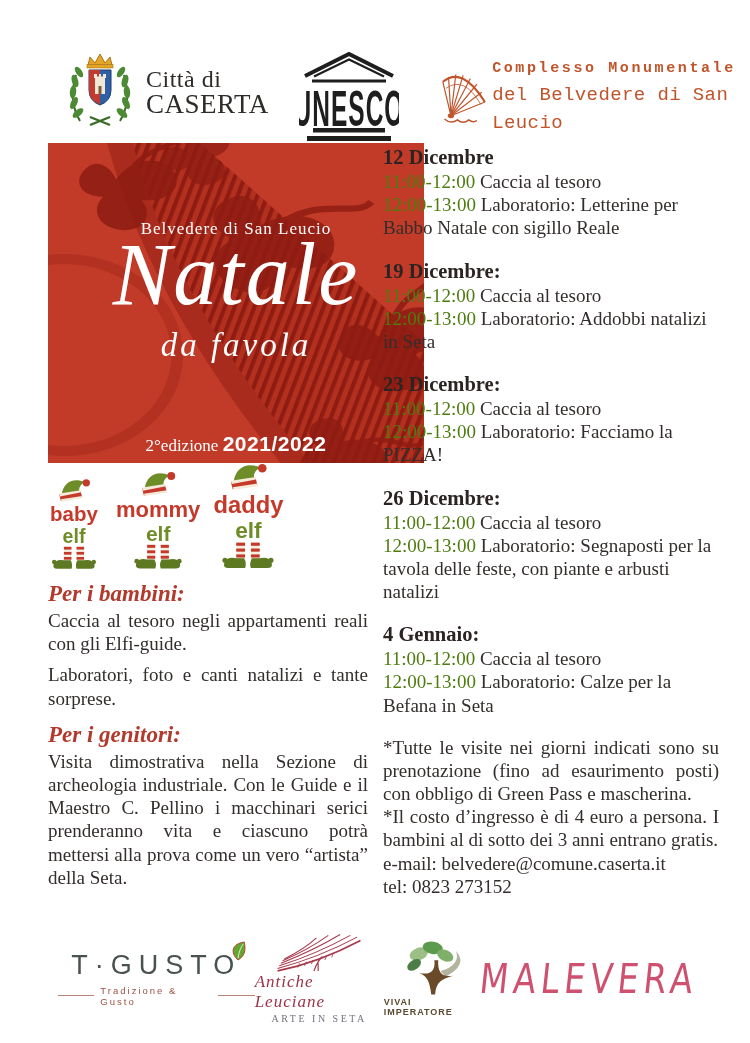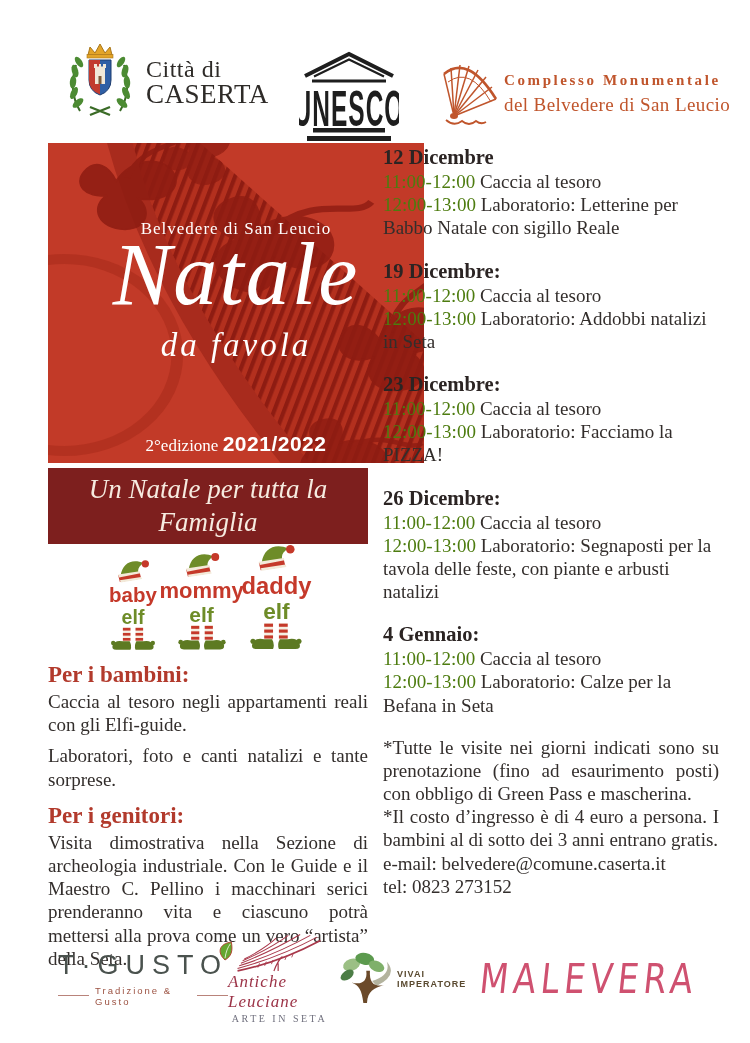--- a/index.html
+++ b/index.html
@@ -1,49 +1,49 @@
 <!DOCTYPE html>
 <html><head>
 <meta charset="utf-8">
 <style>
   html,body{margin:0;padding:0;background:#ffffff;}
   .page{position:relative;width:750px;height:1043px;background:#fff;overflow:hidden;
         font-family:"Liberation Serif", serif;color:#332e2c;}
 
   
-  .hdr-caserta{position:absolute;left:64px;top:40px;display:flex;align-items:center;}
+  .hdr-caserta{position:absolute;left:64px;top:50px;display:flex;align-items:center;}
   .caserta-text{margin-left:10px;font-family:"Liberation Serif",serif;color:#2e2b28;line-height:1.02;}
   .caserta-line1{font-size:24px;letter-spacing:.5px;}
   .caserta-line2{font-size:27px;letter-spacing:.5px;}
   .hdr-unesco{position:absolute;left:299px;top:47px;}
   .hdr-belv{position:absolute;left:438px;top:58px;display:flex;align-items:center;}
-  .belv-text{margin-left:4px;color:#c0552c;line-height:1.5;}
+  .belv-text{margin-left:4px;color:#c0552c;line-height:1.5;font-family:Liberation Mono, monospace;}
   .belv-line1{font-size:15px;letter-spacing:2.6px;font-weight:bold;}
   .belv-line2{font-size:19px;letter-spacing:.4px;}
 
   
   .col-left{position:absolute;left:48px;top:143px;width:320px;}
   .poster{position:relative;width:376px;height:320px;background:#c23a28;overflow:hidden;}
   .poster svg.pattern{position:absolute;inset:0;width:100%;height:100%;}
   .poster-text{position:absolute;inset:0;display:flex;flex-direction:column;align-items:center;color:#fff;}
   .poster-venue{margin-top:76px;font-size:17px;letter-spacing:1px;}
   .poster-title{font-size:88px;line-height:.95;font-style:italic;margin-top:-6px;letter-spacing:2px;}
   .poster-sub{font-size:33px;font-style:italic;margin-top:10px;letter-spacing:3px;}
   .poster-ed{position:absolute;bottom:7px;width:100%;text-align:center;font-size:17px;}
   .poster-ed .yr{font-family:"Liberation Sans",sans-serif;font-size:21px;font-weight:bold;font-style:normal;letter-spacing:.5px;}
   .banner{margin-top:5px;background:#7d1f1e;color:#f6ebe0;text-align:center;
           font-style:italic;font-size:27px;line-height:1.22;padding:5px 10px;}
-  .elves{margin-top:6px;display:flex;justify-content:center;align-items:flex-end;gap:0;}
+  .elves{margin-top:6px;display:flex;justify-content:flex-start;align-items:flex-end;gap:16px;}
   .elf{display:flex;flex-direction:column;align-items:center;font-family:"Liberation Sans",sans-serif;font-weight:bold;}
   .elf--s{transform:scale(.93);transform-origin:bottom;}
   .elf--l{transform:scale(1.08);transform-origin:bottom;}
   .elf-name{font-size:22px;line-height:1;color:#c5392a;}
   .elf-word{font-size:21px;line-height:1;color:#6e8c28;margin-top:2px;}
   .left-sections{font-size:19px;line-height:1.22;text-align:justify;}
-  .left-sections h2{font-size:23px;line-height:1.05;color:#b23a2c;margin:0;font-weight:bold;}
+  .left-sections h2{font-size:23px;line-height:1.05;color:#b23a2c;margin:0;font-weight:bold;font-style:italic;}
   .h2-bambini{margin-top:9px !important;}
   .h2-genitori{margin-top:13px !important;}
   .left-sections p{margin:3px 0 0 0;}
   .p-gap{margin-top:8px !important;}
 
   
   .col-right{position:absolute;left:383px;top:145px;width:336px;font-size:19px;line-height:1.22;}
   .prog-heading{font-size:25px;color:#b23a2c;font-weight:bold;margin:0 0 15px 0;line-height:1;}
   .event{margin-bottom:19px;}
   .event-date{font-weight:bold;font-size:20.5px;color:#2b2423;}
@@ -58,21 +58,21 @@
           display:flex;align-items:center;justify-content:space-between;}
   .tgusto{display:flex;flex-direction:column;align-items:center;font-family:"Liberation Sans",sans-serif;}
   .tg-name{position:relative;font-size:27px;letter-spacing:7px;color:#4a524e;font-weight:normal;}
   .tg-leaf{position:absolute;right:-6px;top:-9px;}
   .tg-tag{display:flex;align-items:center;gap:6px;margin-top:4px;}
   .tg-tag .rule{display:block;width:38px;height:1px;background:#b9837a;}
   .tg-tag-text{font-size:9.5px;letter-spacing:2px;color:#9c5242;}
   .antiche{display:flex;flex-direction:column;align-items:center;}
   .an-name{font-style:italic;font-size:17px;color:#9c3347;margin-top:-4px;letter-spacing:1px;}
   .an-tag{font-size:10px;letter-spacing:2.5px;color:#70707e;margin-top:1px;font-family:"Liberation Serif",serif;}
-  .vivai{display:flex;align-items:center;}
+  .vivai{display:flex;flex-direction:column;align-items:center;}
   .vv-name{font-family:"Liberation Sans",sans-serif;font-size:9px;font-weight:bold;letter-spacing:1px;color:#5a4a30;margin-top:1px;}
   .malevera{font-family:"DejaVu Sans",sans-serif;font-size:33px;letter-spacing:5px;color:#cf5170;
             transform:skewX(-6deg) scaleY(1.25);transform-origin:center;}
 </style>
 </head>
 <body>
 
 <div class="page">
 
   <div class="hdr-caserta">
@@ -167,23 +167,20 @@
         <div class="poster-venue">Belvedere di San Leucio</div>
         <div class="poster-title">Natale</div>
         <div class="poster-sub">da favola</div>
         <div class="poster-ed">
           <span class="ed">2°edizione</span>
           <b class="yr">2021/2022</b>
         </div>
       </div>
     </div>
 
-    <div class="banner">
-      <span>Un Natale per tutta la Famiglia</span>
-    </div>
 
     <div class="elves">
       <div class="elf elf--s">
         <svg width="44" height="30" viewBox="0 0 46 34">
           <path d="M8,22 C10,7 22,1 36,7 C30,11 28,15 30,20 Z" fill="#6e8c28"></path>
           <circle cx="38" cy="8" r="4.5" fill="#c5392a"></circle>
           <path d="M5,22 L31,18 L33,26 L7,30 Z" fill="#c5392a"></path>
           <path d="M5,21 L31,17 l1,2.6 L6,24.6 Z" fill="#f3ead9"></path>
           <path d="M7,28 L33,24 l1,2.6 L8,30.6 Z" fill="#f3ead9"></path>
         </svg>

